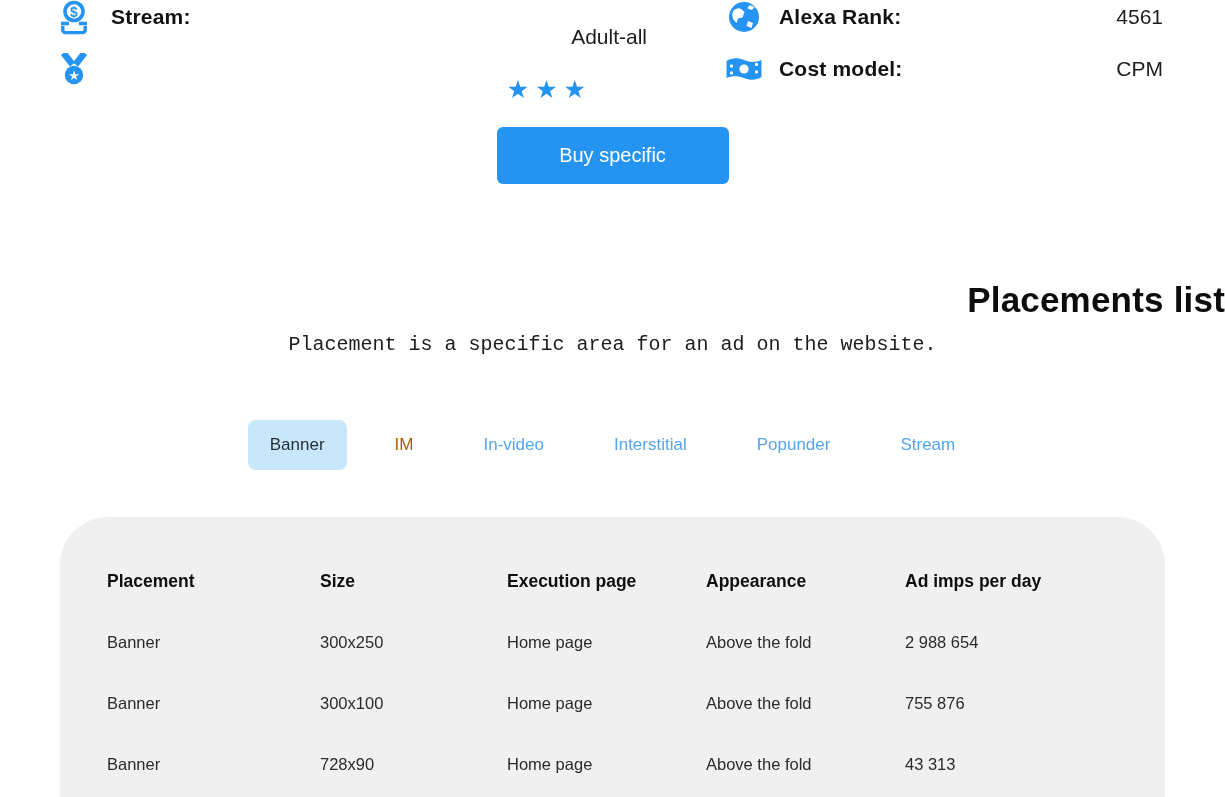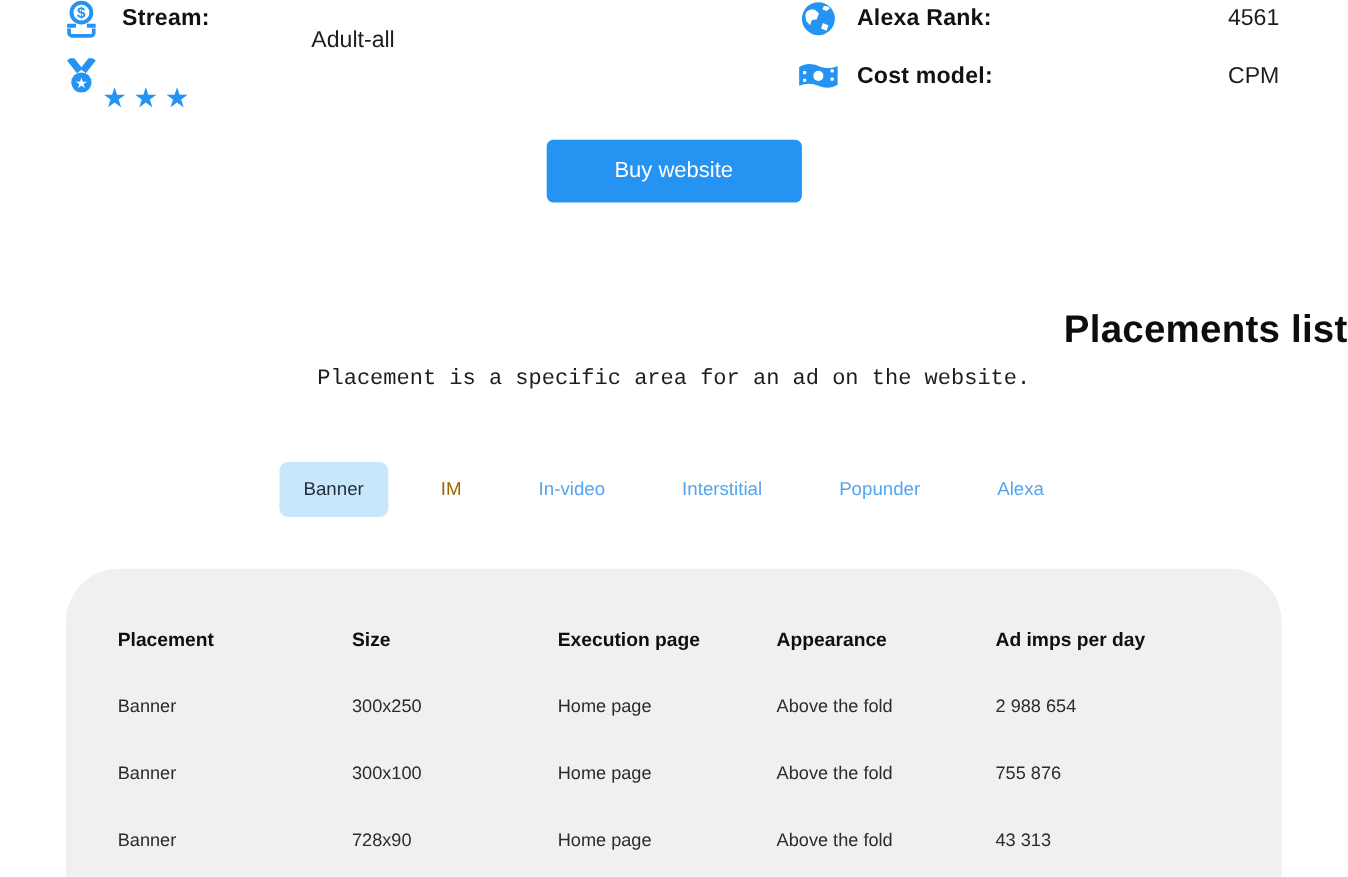--- a/index.html
+++ b/index.html
@@ -18,21 +18,21 @@
     margin-top: -9px;
   }
   .stats-col.left  { width: 592px; }
   .stats-col.right { width: 438px; }
   .stat-row { display: flex; align-items: center; height: 52px; }
   .stat-icon { width: 38px; display: flex; justify-content: center; align-items: center; flex: none; }
   .stat-label { font-weight: 700; font-size: 21px; letter-spacing: .2px; color: #121212; }
   .stats-col.left  .stat-label { margin-left: 18px; width: 172px; }
   .stats-col.right .stat-label { margin-left: 16px; }
   .stat-value { flex: 1; font-size: 21px; color: #1d1d1d; }
-  .stats-col.left  .stat-value { text-align: left; margin-top: 40px; }
+  .stats-col.left  .stat-value { text-align: right; margin-top: 40px; }
   .stats-col.right .stat-value { text-align: right; }
   .stat-value.stars { font-size: 25px; letter-spacing: 6px; line-height: 1; padding-right: 55px; }
 
   
   .button-row { text-align: center; margin-top: 32px; }
   .buy-btn {
     width: 232px; height: 57px;
     border: none; border-radius: 6px;
     color: #fff; font-size: 20px;
     font-family: "Liberation Sans", sans-serif;
@@ -157,34 +157,34 @@
             <rect x="30" y="15.5" width="3" height="3" rx="1" fill="#ffffff"></rect>
           </svg>
         </span>
         <span class="stat-label">Cost model:</span>
         <span class="stat-value">CPM</span>
       </div>
     </div>
   </section>
 
   <div class="button-row">
-    <button class="buy-btn" style="background: rgb(36, 147, 242); color: rgb(255, 255, 255);">Buy website</button>
+    <button class="buy-btn" style="background: rgb(36, 147, 242); color: rgb(255, 255, 255);">Buy specific</button>
   </div>
 
   <section class="placements">
     <h2 class="placements-title">Placements list</h2>
     <p class="placements-subtitle">Placement is a specific area for an ad on the website.</p>
 
     <div class="tabs" id="tabs">
         <button class="tab active" style="color: rgb(31, 45, 53); background: rgb(201, 231, 251); font-weight: 400;">Banner</button>
         <button class="tab" style="color: #a16207; background: transparent; font-weight: 400;">IM</button>
         <button class="tab" style="color: rgb(84, 164, 240); background: transparent; font-weight: 400;">In-video</button>
         <button class="tab" style="color: rgb(84, 164, 240); background: transparent; font-weight: 400;">Interstitial</button>
         <button class="tab" style="color: rgb(84, 164, 240); background: transparent; font-weight: 400;">Popunder</button>
-        <button class="tab" style="color: rgb(84, 164, 240); background: transparent; font-weight: 400;">Alexa</button>
+        <button class="tab" style="color: rgb(84, 164, 240); background: transparent; font-weight: 400;">Stream</button>
       </div>
 
     <div class="table-card" style="background: rgb(240, 240, 240);">
       <table>
         <colgroup>
           <col class="c1">
             <col class="c2">
             <col class="c3">
             <col class="c4">
             <col class="c5">

